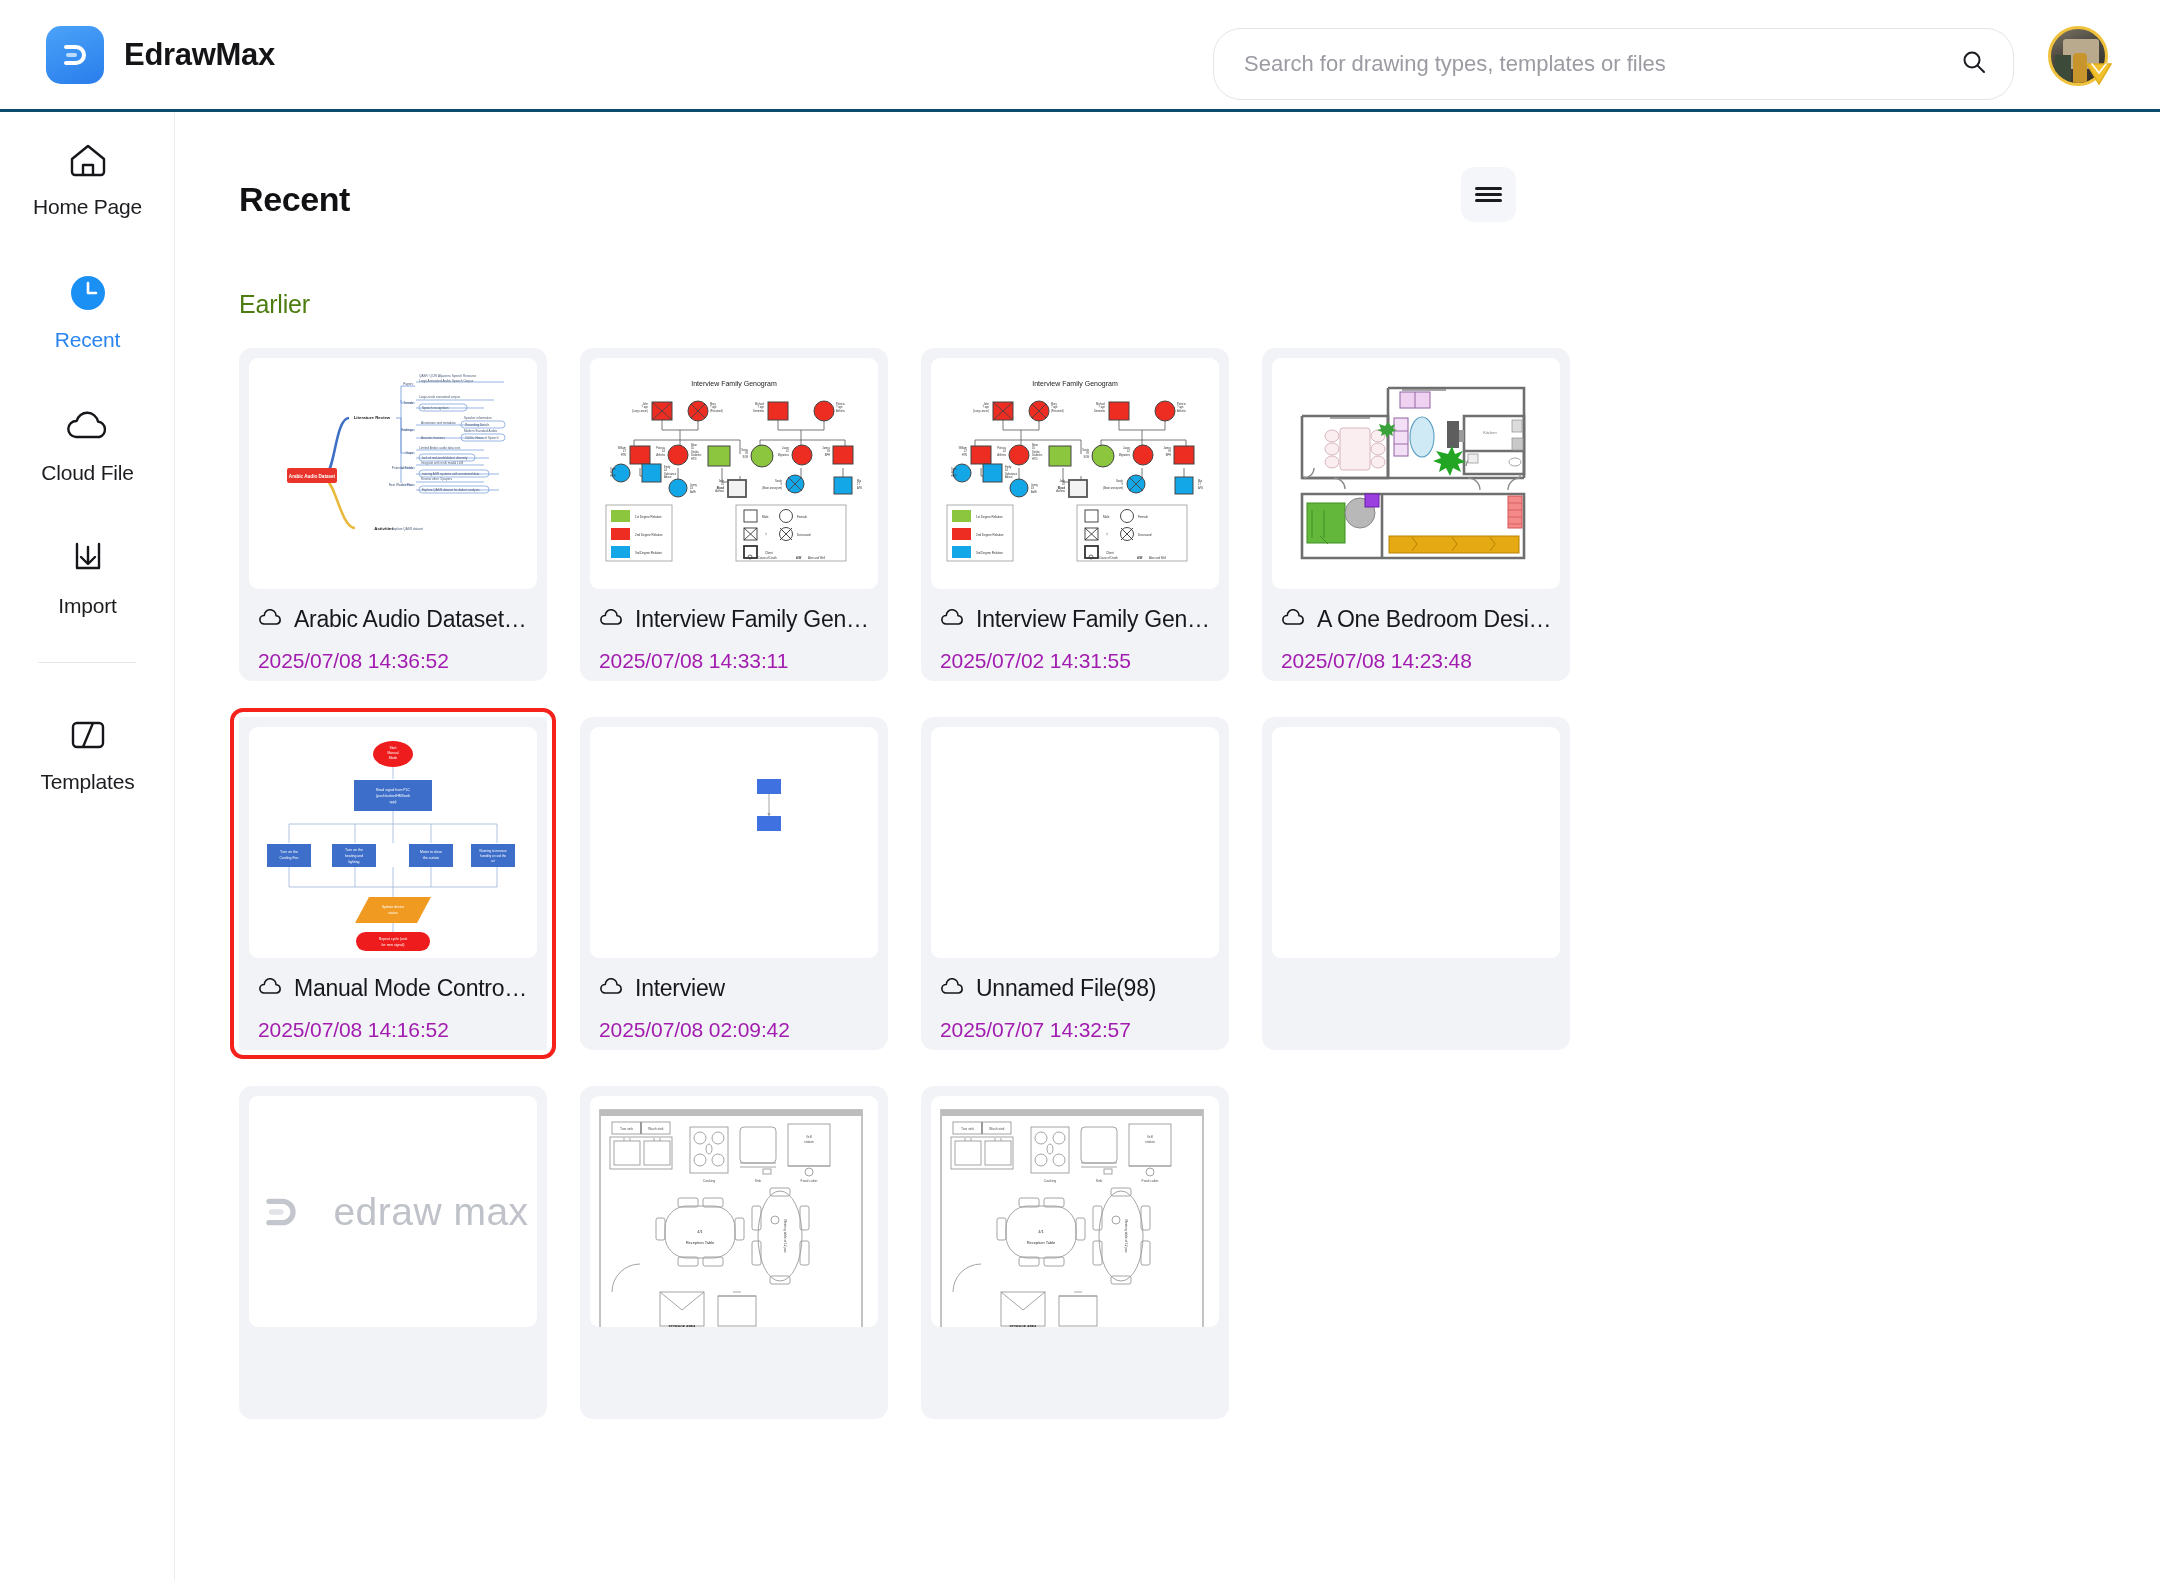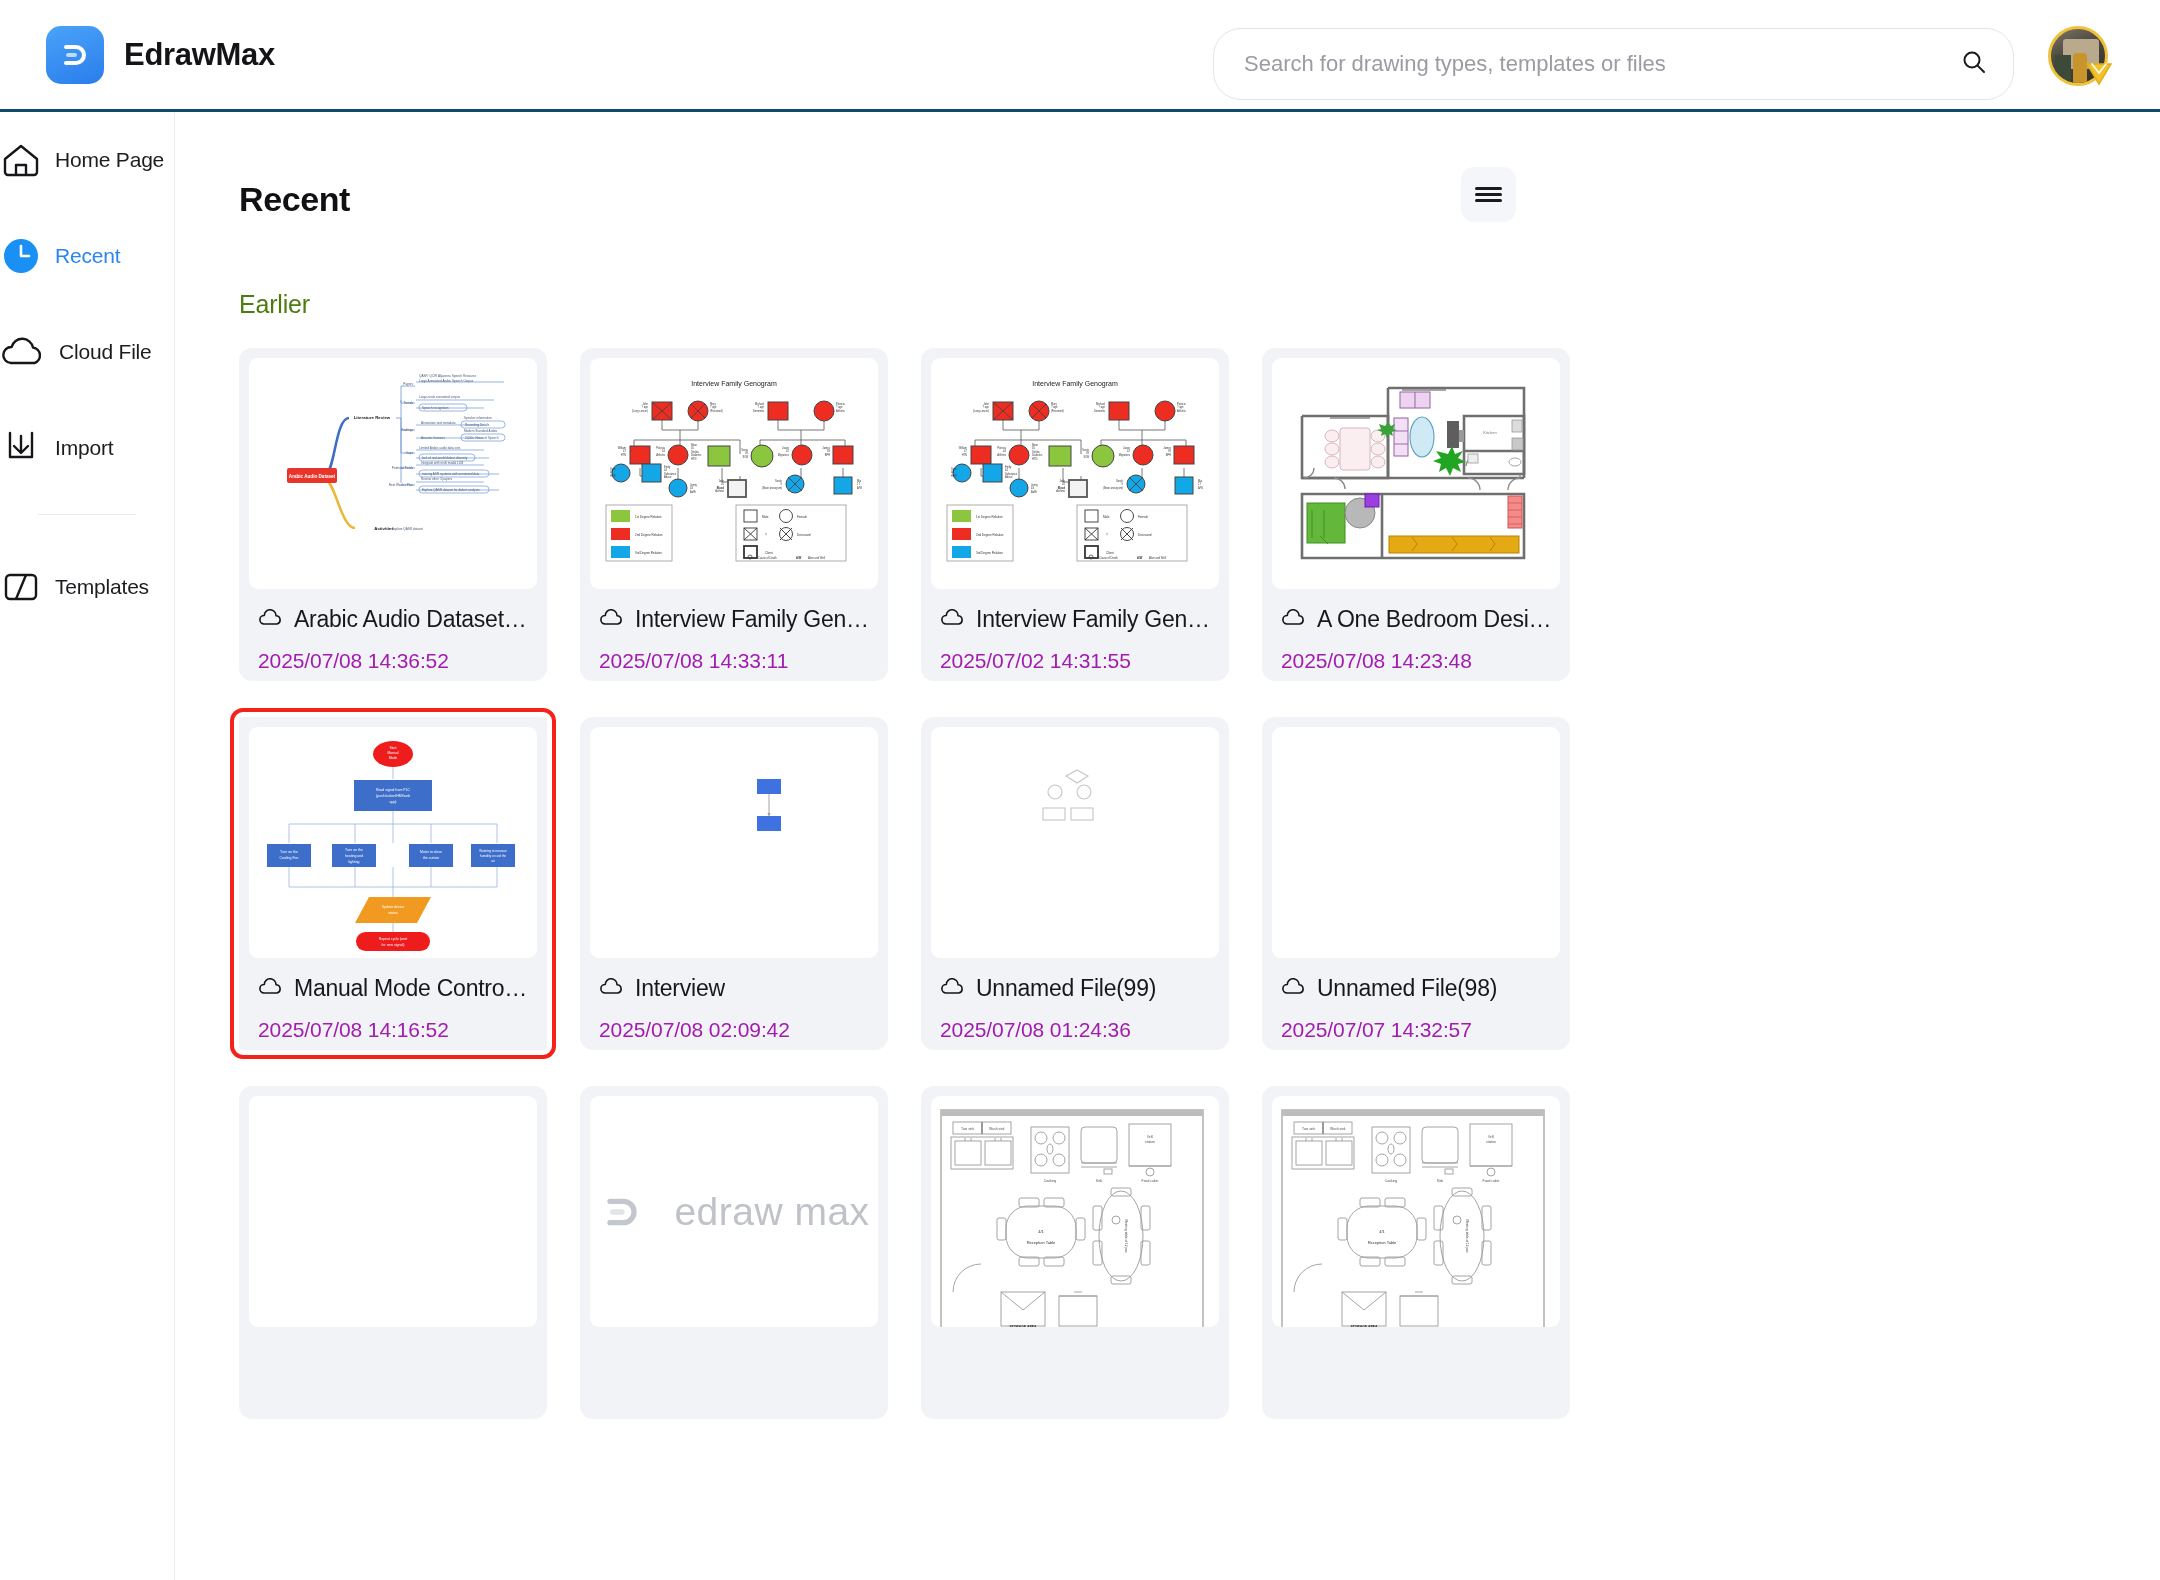--- a/index.html
+++ b/index.html
@@ -60,21 +60,21 @@
   }
 
   
   .sidebar {
     position: absolute; top: 112px; left: 0;
     width: 175px; height: 1468px;
     background: #ffffff;
     border-right: 1px solid #ececef;
   }
   .nav-item {
-    width: 175px; display: flex; 
+    width: 175px; display: flex; flex-direction: column;
     align-items: center; gap: 13px; cursor: pointer;
     padding: 8px 0;
   }
   .nav-label { font-size: 21px; color: #1d1d21; letter-spacing: -0.2px; }
   .nav-item.active .nav-label { color: #2a85f0; }
   .nav-icon { height: 44px; display: flex; align-items: center; justify-content: center; }
   .nav-sep { width: 98px; height: 1px; background: #e8e8ec; margin: 36px auto 0; }
 
   
   .main {
@@ -717,42 +717,20 @@
         <span class="cloud-ico">
           <svg width="25" height="18" viewBox="0 0 25 18" fill="none" stroke="#16161a" stroke-width="1.6" stroke-linejoin="round">
             <path d="M6 15 a4.2 4.2 0 0 1 0.3 -8.5 A5.8 5.8 0 0 1 18 6.7 a4.2 4.2 0 0 1 0.8 8.3 Z"></path>
           </svg>
         </span>
         <span class="nm">Interview</span>
       </div>
       <div class="card-time">2025/07/08 02:09:42</div>
     </div>
 
-    <div class="card">
-      <div class="thumb">
-        <svg viewBox="0 0 288 231" xmlns="http://www.w3.org/2000/svg">
-          <g fill="none" stroke="#c5c5ca" stroke-width="1.1">
-            <path d="M135 49 L146 43 L157 49 L146 56 Z"></path>
-            <circle cx="124" cy="65" r="7"></circle>
-            <circle cx="153" cy="65" r="7"></circle>
-            <rect x="112" y="81" width="22" height="12"></rect>
-            <rect x="140" y="81" width="22" height="12"></rect>
-          </g>
-        </svg>
-      </div>
-      <div class="card-name">
-        <span class="cloud-ico">
-          <svg width="25" height="18" viewBox="0 0 25 18" fill="none" stroke="#16161a" stroke-width="1.6" stroke-linejoin="round">
-            <path d="M6 15 a4.2 4.2 0 0 1 0.3 -8.5 A5.8 5.8 0 0 1 18 6.7 a4.2 4.2 0 0 1 0.8 8.3 Z"></path>
-          </svg>
-        </span>
-        <span class="nm">Unnamed File(99)</span>
-      </div>
-      <div class="card-time">2025/07/08 01:24:36</div>
-    </div>
 
     <div class="card">
       <div class="thumb"></div>
       <div class="card-name">
         <span class="cloud-ico">
           <svg width="25" height="18" viewBox="0 0 25 18" fill="none" stroke="#16161a" stroke-width="1.6" stroke-linejoin="round">
             <path d="M6 15 a4.2 4.2 0 0 1 0.3 -8.5 A5.8 5.8 0 0 1 18 6.7 a4.2 4.2 0 0 1 0.8 8.3 Z"></path>
           </svg>
         </span>
         <span class="nm">Unnamed File(98)</span>

